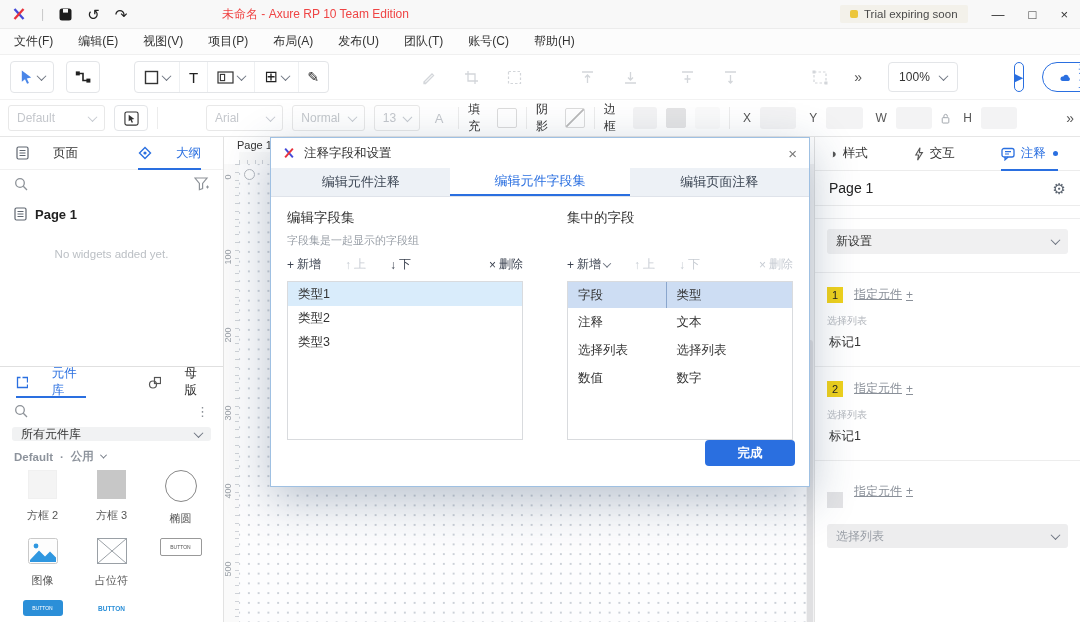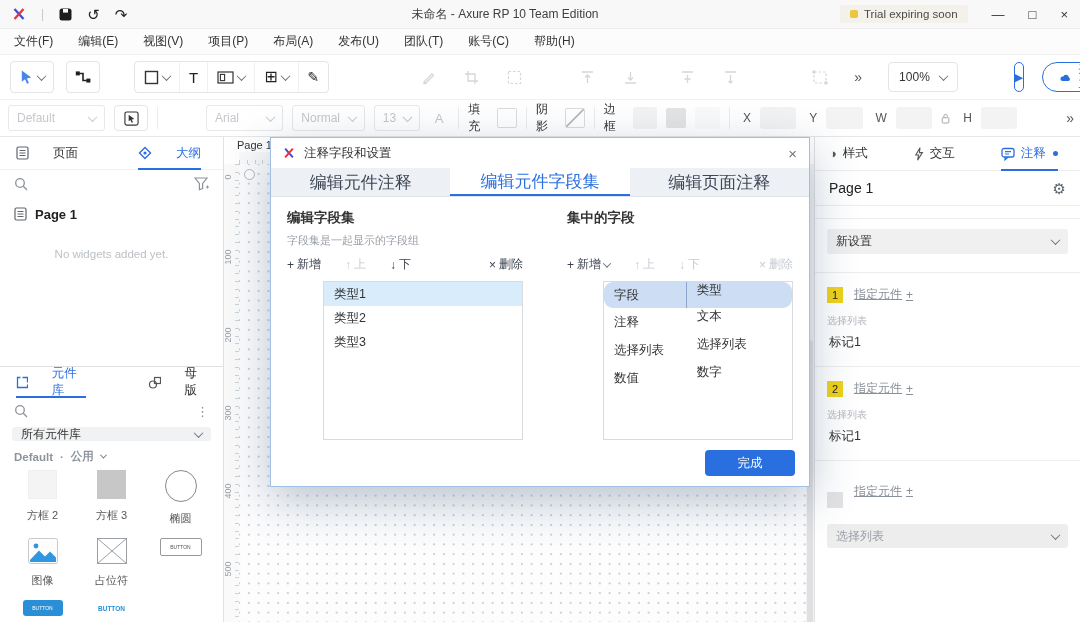--- a/index.html
+++ b/index.html
@@ -4,21 +4,21 @@
 <style>
   html,body{margin:0;padding:0;background:#e9e9e9;}
   .app{position:relative;width:1080px;height:622px;background:#fff;overflow:hidden;
        font-family:"Liberation Sans","DejaVu Sans",sans-serif;color:#333;font-size:12px;}
   svg{display:block;}
   
   .titlebar{height:28px;display:flex;align-items:center;background:#f8f8f8;border-bottom:1px solid #ececec;padding:0 12px;}
   .tb-left{display:flex;align-items:center;gap:15px;width:210px;}
   .tb-sep{color:#c8c8c8;font-size:12px;}
   .tb-glyph{font-size:15px;color:#222;line-height:1;}
-  .tb-title{flex:1;text-align:center;font-size:12px;color:#404040;}
+  .tb-title{flex:1;text-align:left;font-size:12px;color:#ef4444;}
   .tb-right{display:flex;align-items:center;gap:24px;width:280px;justify-content:flex-end;}
   .trial{display:flex;align-items:center;gap:6px;background:#f3f1ea;padding:3px 10px;border-radius:2px;font-size:11.5px;color:#4a4a4a;}
   .trial-dot{width:8px;height:8px;border-radius:2px;background:#ecc63c;}
   .win-btn{font-size:13px;color:#333;line-height:1;}
   
   .menubar{height:25px;display:flex;align-items:center;gap:25px;padding:0 14px;background:#fcfcfc;border-bottom:1px solid #f0f0f0;color:#333;}
   .menu-item{white-space:nowrap;}
   
   .toolbar1{height:44px;display:flex;align-items:center;background:#fff;border-bottom:1px solid #f2f2f2;padding:0 10px;}
   .tool-btn{height:30px;border:1px solid #e3e5e8;border-radius:4px;background:#fff;display:flex;align-items:center;justify-content:center;gap:4px;padding:0 8px;}
@@ -109,40 +109,40 @@
   .note-select{margin-top:16px;height:24px;background:#ededee;border-radius:3px;display:flex;align-items:center;justify-content:space-between;padding:0 9px;color:#999ea6;font-size:12px;}
   .watermark{position:absolute;right:4px;bottom:22px;display:flex;align-items:center;gap:3px;pointer-events:none;}
   .wm-text{font-size:29px;font-weight:700;color:#ececec;-webkit-text-stroke:1px #c9c9c9;letter-spacing:1px;}
   .wm-cv{width:9px;height:9px;border-right:2px solid #c9c9c9;border-bottom:2px solid #c9c9c9;transform:rotate(45deg);margin-left:4px;}
   
   .dialog{position:absolute;left:270px;top:0;width:540px;height:350px;background:#fff;border:1px solid #9fc0e2;
      box-shadow:0 14px 44px rgba(30,60,95,.30);z-index:20;display:flex;flex-direction:column;box-sizing:border-box;}
   .dlg-head{height:30px;display:flex;align-items:center;padding:0 12px;gap:9px;font-size:12.5px;color:#333;flex:none;}
   .dlg-close{margin-left:auto;font-size:15px;color:#777;line-height:1;}
   .dlg-tabs{height:28px;display:flex;background:#edf1f6;border-bottom:1px solid #dfe3ea;flex:none;}
-  .dlg-tab{flex:1;display:flex;align-items:center;justify-content:center;font-size:17px;color:#3c4654;}
+  .dlg-tab{flex:1;display:flex;align-items:center;justify-content:center;font-size:13px;color:#3c4654;}
   .dlg-tab.active{background:#fff;color:#2a6fe0;border-bottom:2.5px solid #2a6fe0;}
   .dlg-body{flex:1;display:flex;padding:12px 16px 0;gap:44px;min-height:0;}
   .dlg-col{width:236px;display:flex;flex-direction:column;min-height:0;}
   .dlg-col.right{flex:1;width:auto;}
-  .col-h{font-size:13.5px;color:#333;font-weight:700;}
+  .col-h{font-size:13.5px;color:#333;font-weight:400;}
   .col-sub{font-size:11px;color:#9aa0a8;margin-top:6px;height:13px;}
   .col-tools{display:flex;align-items:center;gap:24px;margin-top:10px;font-size:12px;color:#3b4250;}
   .ct{display:flex;align-items:center;gap:3px;}
   .tool-dis{color:#c7ccd3;}
   .tool-del{margin-left:auto;}
-  .lbox{margin-top:8px;flex:1;border:1px solid #d9dbde;overflow:hidden;margin-left:36px;}
+  .lbox{margin-top:8px;flex:1;border:1px solid #d9dbde;overflow:hidden;}
   .lrow{height:24px;display:flex;align-items:center;padding:0 10px;font-size:12.5px;color:#333;}
   .lrow.sel{background:#d9ecfb;}
-  .frow{display:flex;height:28px;font-size:12.5px;color:#333;border-radius:9px;}
+  .frow{display:flex;height:28px;align-items:center;font-size:12.5px;color:#333;}
   .frow.head{background:#cdddf3;height:26px;}
   .fc1{width:44%;padding-left:10px;box-sizing:border-box;height:100%;display:flex;align-items:center;}
   .frow.head .fc1{border-right:1px solid #8aa6cd;}
   .fc2{padding-left:10px;}
-  .dlg-foot{height:46px;display:flex;align-items:center;justify-content:flex-end;padding:0 14px;flex:none;}
+  .dlg-foot{height:46px;display:flex;align-items:flex-start;justify-content:flex-end;padding:0 14px;flex:none;font-weight:bold;}
   .done-btn{width:90px;height:26px;background:#2a6fe0;color:#fff;border-radius:4px;display:flex;align-items:center;justify-content:center;font-size:12.5px;}
 </style>
 </head>
 <body>
 
 <div class="app">
 
   <div class="titlebar">
     <div class="tb-left">
       <span>

